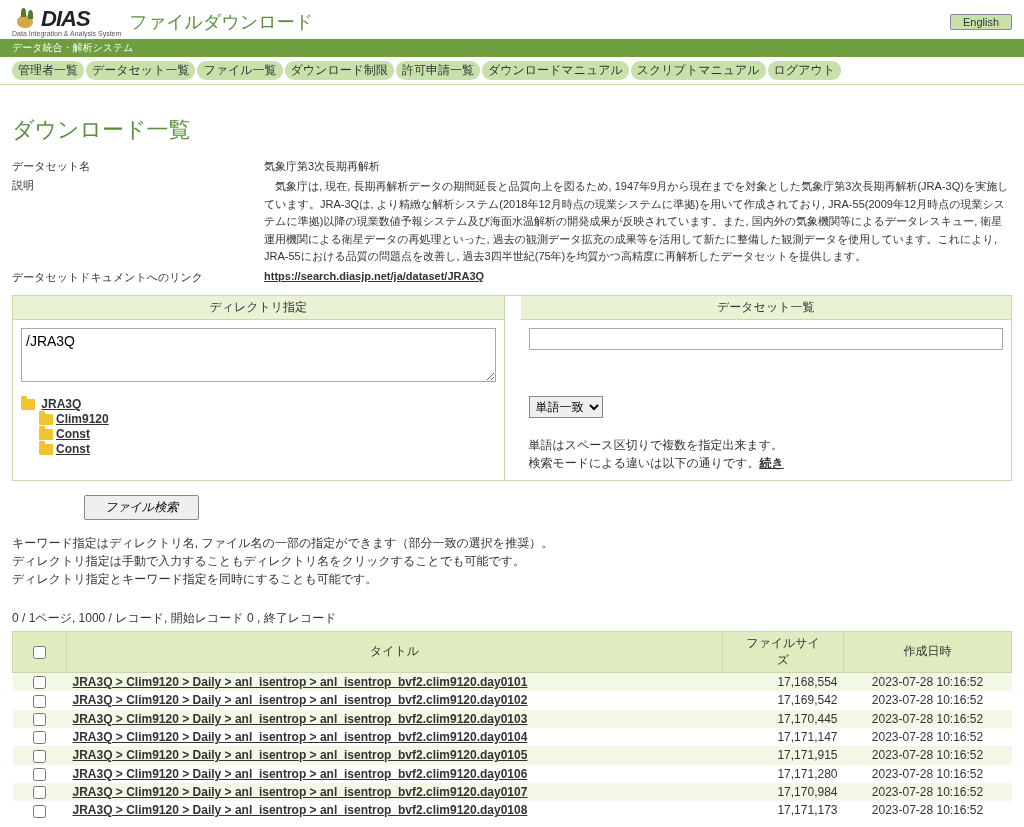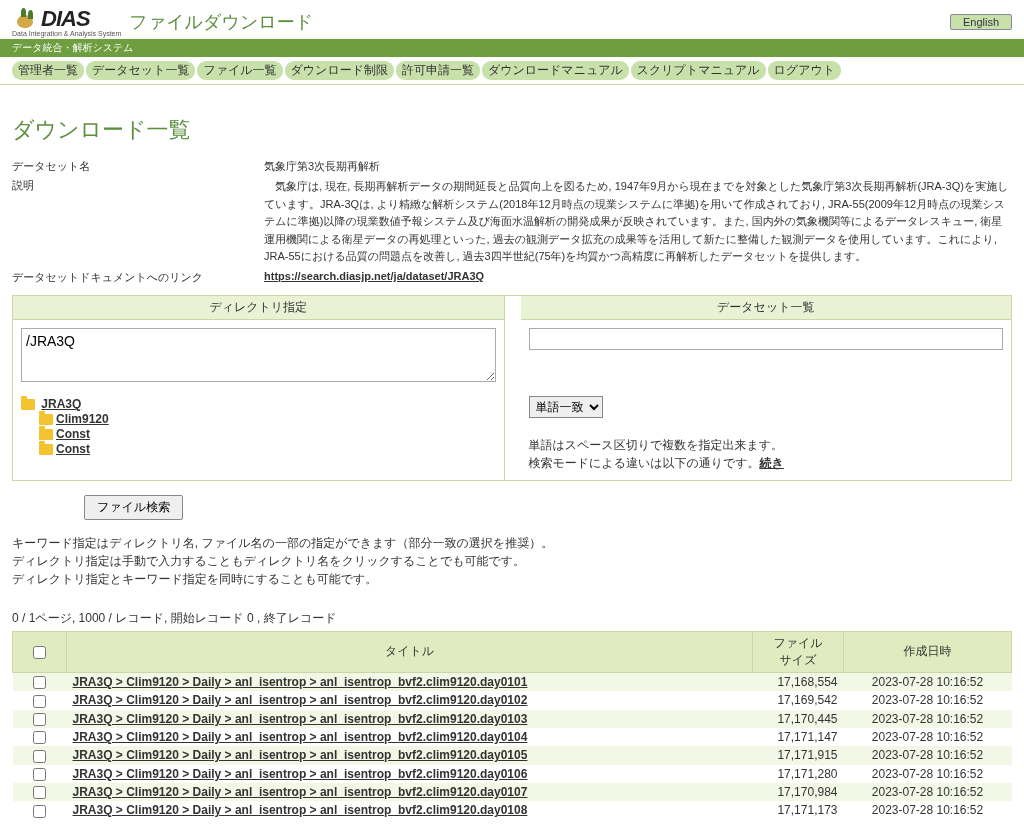--- a/index.html
+++ b/index.html
@@ -42,33 +42,33 @@
     .tree-node .indent { display: inline-block; }
     .folder-icon { display: inline-block; width: 14px; height: 11px; background: #f4c430; border-radius: 1px; position: relative; vertical-align: middle; margin-right: 3px; }
     .folder-icon::before { content: ""; position: absolute; top: -3px; left: 0; width: 6px; height: 3px; background: #f4c430; border-radius: 1px 1px 0 0; }
     .tree-label { color: #333; text-decoration: underline; font-weight: bold; cursor: pointer; }
     
     .keyword-input { width: 100%; padding: 3px; border: 1px solid #aaa; font-size: 12px; }
     .keyword-select { margin-top: 46px; padding: 2px; font-size: 12px; border: 1px solid #888; }
     .keyword-help { margin-top: 18px; font-size: 12px; line-height: 1.5; }
     .keyword-help a { color: #333; text-decoration: underline; font-weight: bold; }
     
-    .search-btn { margin: 14px 0 14px 72px; padding: 3px 12px; font-size: 12px; border: 1px solid #888; background: #efefef; border-radius: 2px; cursor: pointer; }
+    .search-btn { margin: 14px 0 14px 72px; padding: 3px 20px; font-size: 12px; border: 1px solid #888; background: #efefef; border-radius: 2px; cursor: pointer; font-style: italic; }
     
     .notes { font-size: 12px; line-height: 1.5; }
     
     .pager { margin: 22px 0 4px; font-size: 12px; }
     
     .table { width: 100%; border-collapse: collapse; font-size: 12px; }
     .table th { background: #e0ecc0; padding: 3px 20px; font-weight: normal; text-align: center; border: 1px solid #c8d8a8; }
     .table td { padding: 2px 6px; border: 0; }
     .table tbody tr:nth-child(odd) { background: #f3f7e5; }
     .table tbody tr:nth-child(even) { background: #fff; }
     .col-check { width: 24px; text-align: center; }
-    .col-size { width: 91px; text-align: right; }
+    .col-size { width: 121px; text-align: right; }
     .col-date { width: 168px; text-align: center; }
     .file-link { color: #333; text-decoration: underline; font-weight: bold; }
     input[type=checkbox] { vertical-align: middle; }
   </style>
 </head>
 <body>
 
 <div class="header">
   <div class="header-left">
     <div class="logo">

